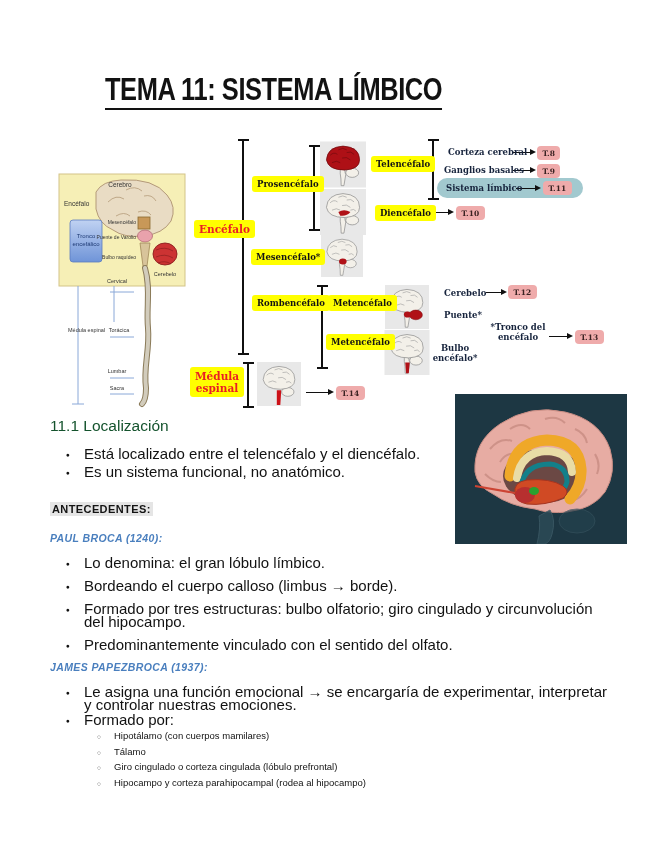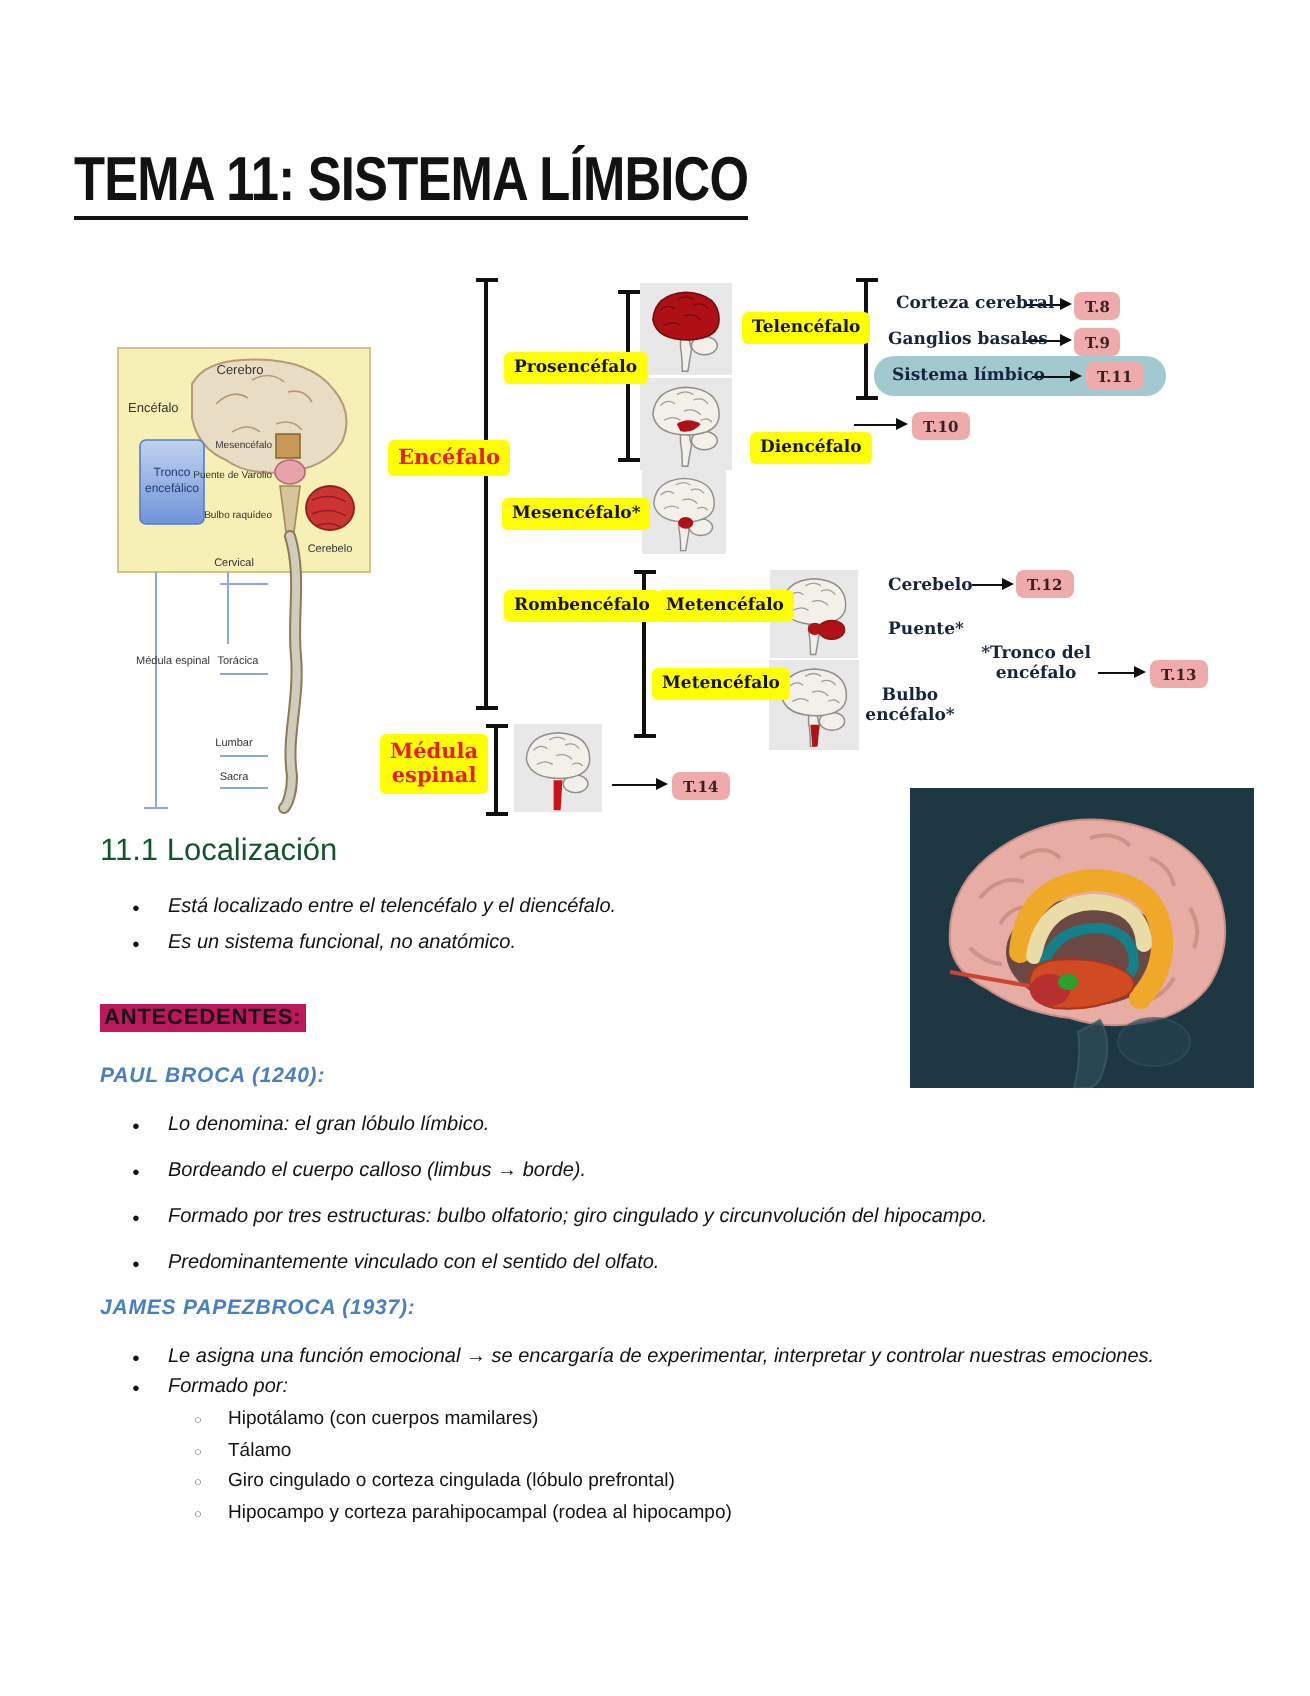--- a/index.html
+++ b/index.html
@@ -1,20 +1,20 @@
 <!DOCTYPE html>
 <html><head>
 <meta charset="utf-8">
 <style>
   html,body { margin:0; padding:0; }
   body { width:655px; height:848px; background:#ffffff; font-family:"Liberation Sans",sans-serif; }
   #page { position:relative; width:655px; height:848px; background:#fff; overflow:hidden; }
 
   
-  .title-wrap { position:absolute; top:73px; left:0; width:548px; }
+  .title-wrap { position:absolute; top:73px; left:0; width:548px; text-align:center; }
   .doc-title { display:inline-block; font-weight:bold; font-size:31px; letter-spacing:-0.5px;
                color:#121212; transform:scaleX(0.82); transform-origin:center;
                border-bottom:2.5px solid #121212; padding-bottom:1px; line-height:34px; }
 
   
   .yl { position:absolute; background:#ffff00; color:#141414; font-family:"DejaVu Serif",serif;
         font-weight:bold; font-size:8.5px; line-height:10px; padding:3px 5px; border-radius:3px;
         white-space:nowrap; z-index:3; }
   .yl.red { color:#ea1d25; font-size:10.5px; line-height:12px; }
   .yl.center { text-align:center; }
@@ -28,25 +28,25 @@
   .brk::before,.brk::after { content:""; position:absolute; left:-6px; width:11px; height:2px; background:#101010; }
   .brk::before { top:-2px; } .brk::after { bottom:-2px; }
   .arr { position:absolute; height:0; border-top:1.5px solid #101010; z-index:2; }
   .arr::after { content:""; position:absolute; right:-2px; top:-4.4px;
         border-left:6px solid #101010; border-top:3.2px solid transparent; border-bottom:3.2px solid transparent; }
   .brain { position:absolute; z-index:2; }
 
   
   .textcol { position:absolute; left:50px; top:417px; width:557px; color:#111; }
   .h-blue { font-size:15.5px; font-weight:normal; color:#14532d; line-height:18px; margin:0; }
-  .hl-ante { display:inline-block; margin-top:19px; background:#be185d; color:#141414;
+  .hl-ante { display:inline-block; margin-top:19px; background:#e5e5e5; color:#141414;
              font-weight:bold; font-size:11px; letter-spacing:0.4px; padding:1px 2px; }
   .h-sub { margin-top:15px; color:#4a7fbe; font-style:italic; font-size:10.5px; letter-spacing:0.4px; font-weight:bold; }
   ul.lvl1 { list-style:none; margin:12px 0 0 0; padding:0; }
-  ul.lvl1 li { position:relative; padding-left:34px; font-size:10px; line-height:13px; margin-bottom:10px; color:#121212;font-style:italic; }
+  ul.lvl1 li { position:relative; padding-left:34px; font-size:15px; line-height:13px; margin-bottom:10px; color:#121212; }
   ul.lvl1 li::before { content:"●"; position:absolute; left:16px; top:1px; font-size:6.5px; color:#121212; }
   ul.lvl1.tight li { margin-bottom:5px; }
   ul.lvl1 li.just { text-align:justify; }
   ul.lvl2 { list-style:none; margin:3px 0 0 0; padding:0; }
   ul.lvl2 li { position:relative; padding-left:64px; font-size:9.5px; line-height:13px; margin-bottom:2.5px; color:#121212; }
   ul.lvl2 li::before { content:"○"; position:absolute; left:47px; top:1px; font-size:6.5px; color:#555; }
 
   .figure3d { position:absolute; left:455px; top:394px; z-index:4; }
   .anatomy { position:absolute; left:58px; top:172px; z-index:2; }
   svg text { font-family:"Liberation Sans",sans-serif; }
@@ -102,21 +102,21 @@
     <text x="59" y="111" font-size="5.5" fill="#333" text-anchor="middle">Cervical</text>
     <text x="10" y="160" font-size="5.5" fill="#333">Médula espinal</text>
     <text x="61" y="160" font-size="5.5" fill="#333" text-anchor="middle">Torácica</text>
     <text x="59" y="201" font-size="5.5" fill="#333" text-anchor="middle">Lumbar</text>
     <text x="59" y="218" font-size="5.5" fill="#333" text-anchor="middle">Sacra</text>
   </svg>
 
   <div class="yl red" style="left:194px; top:220px;">Encéfalo</div>
   <div class="yl" style="left:252px; top:176px;">Prosencéfalo</div>
   <div class="yl" style="left:371px; top:156px;">Telencéfalo</div>
-  <div class="yl" style="left:375px; top:216px;">Diencéfalo</div>
+  <div class="yl" style="left:375px; top:205px;">Diencéfalo</div>
   <div class="yl" style="left:251px; top:249px;">Mesencéfalo*</div>
   <div class="yl" style="left:252px; top:295px;">Rombencéfalo</div>
   <div class="yl" style="left:328px; top:295px;">Metencéfalo</div>
   <div class="yl" style="left:326px; top:334px;">Metencéfalo</div>
   <div class="yl red center" style="left:190px; top:367px;">
     <div>Médula</div>
     <div>espinal</div>
   </div>
 
   <div class="brk" style="left:242px; top:141px; height:212px;"></div>

